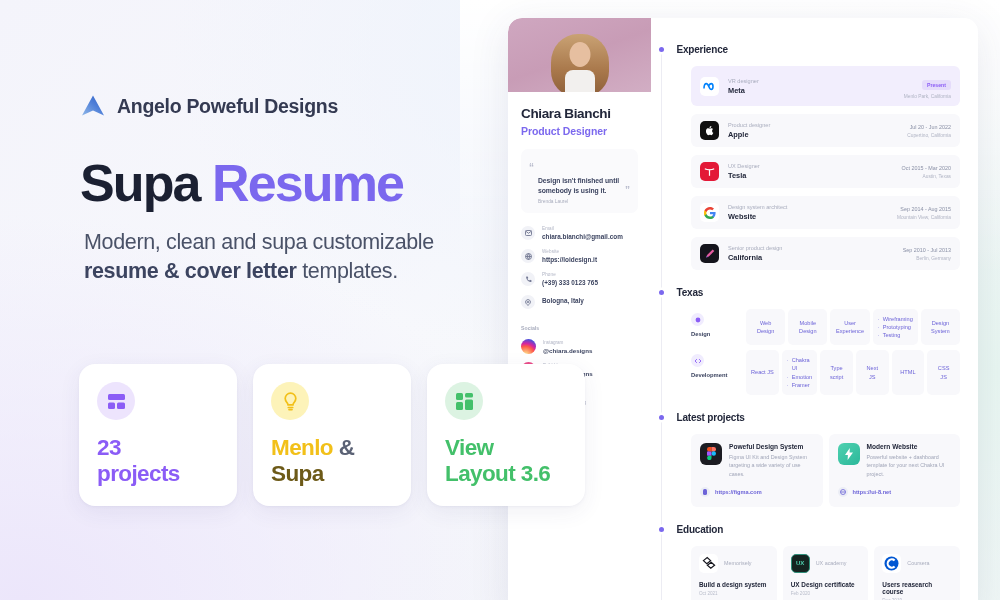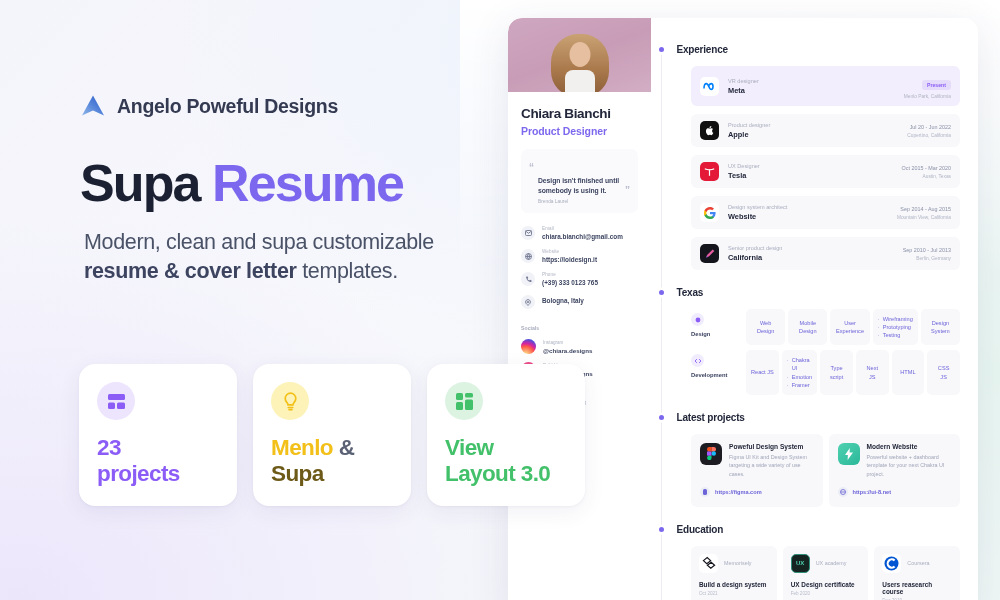--- a/index.html
+++ b/index.html
@@ -300,21 +300,21 @@
       <div class="ic">
         <svg width="17" height="17" viewBox="0 0 17 17">
           <rect x="0" y="0" width="7" height="7" rx="1.5" fill="#43c06a"></rect>
           <rect x="9" y="0" width="8" height="4.5" rx="1.5" fill="#43c06a"></rect>
           <rect x="0" y="9" width="7" height="8" rx="1.5" fill="#43c06a"></rect>
           <rect x="9" y="6.5" width="8" height="10.5" rx="1.5" fill="#43c06a"></rect>
         </svg>
       </div>
       <div class="ctext">
         <span>View</span><br>
-        <span>Layout 3.0</span>
+        <span>Layout 3.6</span>
       </div>
     </div>
   </div>
 </div>
 
 <div id="resume">
 
   <div id="profile">
     <div id="photo">
       <div class="hair"></div>

